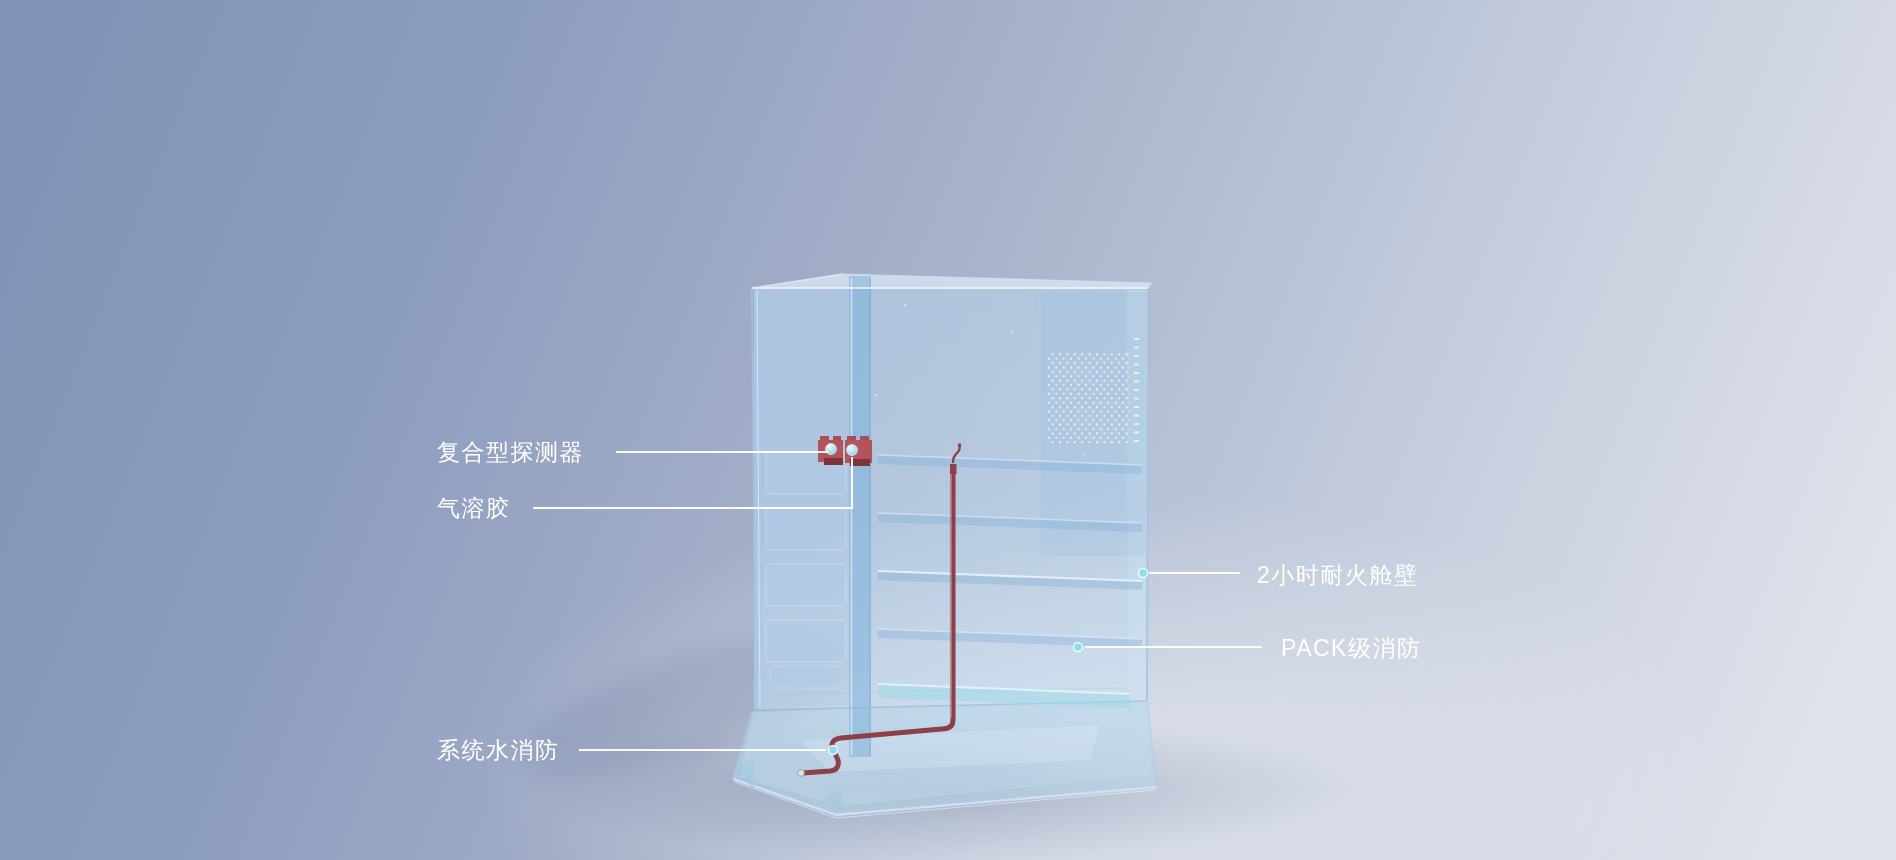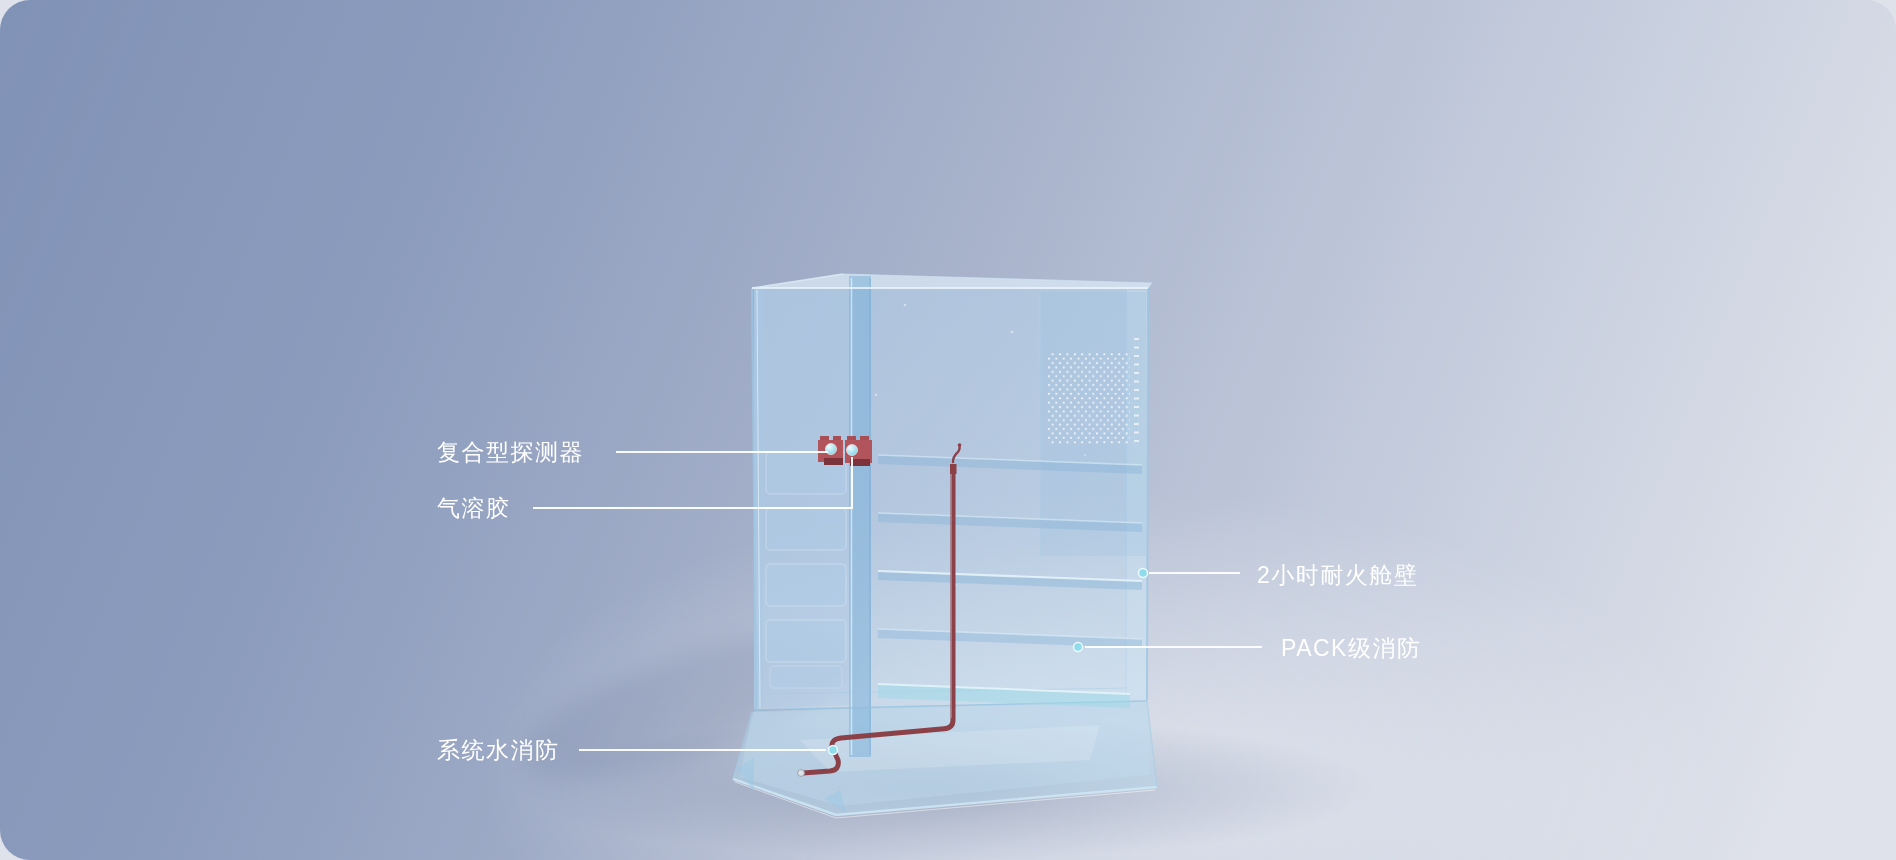--- a/index.html
+++ b/index.html
@@ -3,21 +3,20 @@
 <meta charset="utf-8">
 <style>
   html,body{margin:0;padding:0;background:#dfe2ea;}
   .stage{
     position:relative;
     width:1896px;height:860px;
     overflow:hidden;
     background:
       radial-gradient(1000px 460px at 58% 90%, rgba(255,255,255,.50), rgba(255,255,255,0) 62%),
       linear-gradient(112deg,#8092b6 0%, #8c9cbd 22%, #a6b1ca 46%, #c3cbdc 70%, #dfe2ea 94%);
-    border-radius: 30px;
   }
   .scene-svg{position:absolute;inset:0;width:100%;height:100%;}
   .callout-text{
     font-family:"Liberation Sans","DejaVu Sans",sans-serif;
     font-size:23px;font-weight:400;letter-spacing:1.5px;fill:#ffffff;
   }
   .leader{stroke:#ffffff;stroke-width:2;opacity:.95;}
 </style>
 </head>
 <body>

